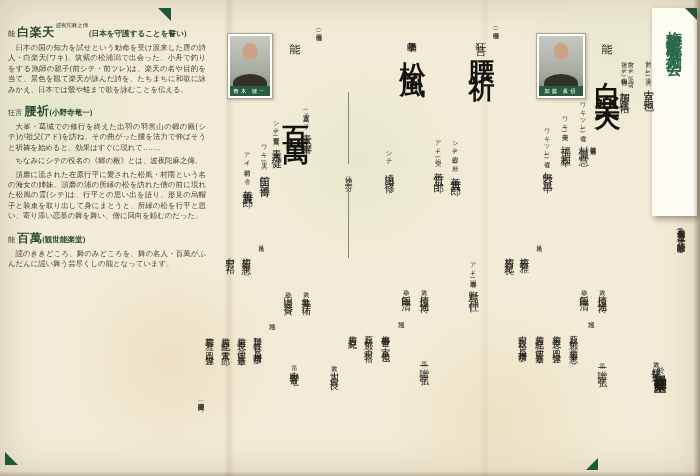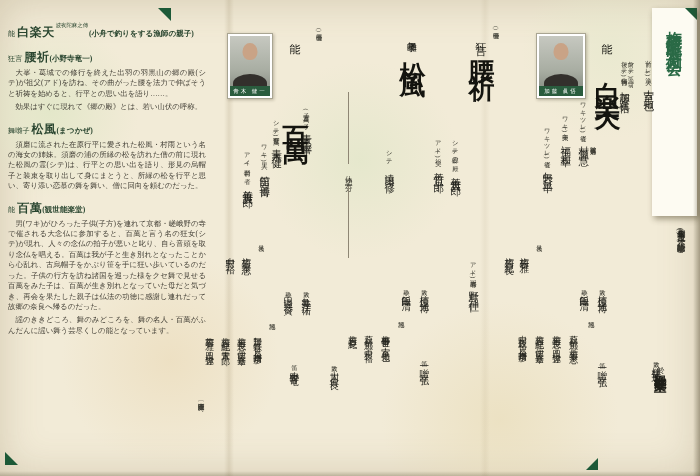--- a/index.html
+++ b/index.html
@@ -264,35 +264,32 @@
   </div>
   <div class="col" style="left:202px;top:330px;">
     <span class="jnm">梅若 雅一</span><span class="sp h8"></span><span class="jnm">八田 達弥</span>
   </div>
   <div class="col" style="left:193px;top:398px;">
     <span class="finale">〔終演予定 五時頃〕</span>
   </div>
 
   <div class="desc">
     <div class="dhead" style="margin-top:0;">
-      <span class="dgenre">能</span><span class="dtitle">白楽天</span><span class="dkogaki">波夜陀麻之傳</span><span class="dreading">(小舟で釣りをする漁師の親子)</span>
+      <span class="dgenre">能</span><span class="dtitle">白楽天</span><span class="dkogaki">波夜陀麻之傳</span><span class="dreading">(日本を守護することを誓い)</span>
     </div>
+    <p class="dpara">日本の国の知力を試せという勅命を受け渡来した唐の詩人・白楽天(ワキ)。筑紫の松浦潟で出会った、小舟で釣りをする漁師の親子(前シテ・前ツレ)は、楽天の名や目的を当て、景色を観て楽天が詠んだ詩を、たちまちに和歌に詠みかえ、日本では鶯や蛙まで歌を詠むことを伝える。</p>
     <div class="dhead">
       <span class="dgenre">狂言</span><span class="dtitle">腰祈</span><span class="dreading">(小野寺竜一)</span>
     </div>
-    <p class="dpara">大峯・葛城での修行を終えた出羽の羽黒山の郷の殿(シテ)が祖父(アド)を訪ね、その曲がった腰を法力で伸ばそうと祈祷を始めると、行平との思い出を語り……。</p>
-    <p class="dpara">効果はすぐに現れて《郷の殿》とは、若い山伏の呼称。</p>
-    <div class="dhead">
-      <span class="dgenre">舞囃子</span><span class="dtitle">松風</span><span class="dreading">(まつかぜ)</span>
-    </div>
+    <p class="dpara">大峯・葛城での修行を終えた出羽の羽黒山の郷の殿(シテ)が祖父(アド)を訪ね、その曲がった腰を法力で伸ばそうと祈祷を始めると、効果はすぐに現れて……。</p>
+    <p class="dpara">ちなみにシテの役名の《郷の殿》とは、波夜陀麻之傳。</p>
     <p class="dpara">須磨に流された在原行平に愛された松風・村雨という名の海女の姉妹。須磨の浦の所縁の松を訪れた僧の前に現れた松風の霊(シテ)は、行平との思い出を語り、形見の烏帽子と装束を取り出して身にまとうと、所縁の松を行平と思い、寄り添い恋慕の舞を舞い、僧に回向を頼むのだった。</p>
     <div class="dhead">
       <span class="dgenre">能</span><span class="dtitle">百萬</span><span class="dreading">(観世能楽堂)</span>
     </div>
-    <p class="dpara">男(ワキ)がひろった子供(子方)を連れて京都・嵯峨野の寺で催される大念仏に参加すると、百萬と言う名の狂女(シテ)が現れ、人々の念仏の拍子が悪いと叱り、自ら音頭を取り念仏を唱える。百萬は我が子と生き別れとなったことから心乱れ、古烏帽子をかぶり笹を手に狂い歩いているのだった。子供の行方を訪ね諸国を巡った様をクセ舞で見せる百萬をみた子は、百萬が生き別れとなっていた母だと気づき、再会を果たした親子は仏法の功徳に感謝し連れだって故郷の奈良へ帰るのだった。</p>
     <p class="dpara">謡のききどころ、舞のみどころを、舞の名人・百萬がふんだんに謡い舞う芸尽くしの能となっています。</p>
   </div>
 
   <div class="tri tri-tr" style="left:158px;top:8px;"></div>
   <div class="tri tri-bl" style="left:5px;top:452px;"></div>
   <div class="tri tri-br" style="left:586px;top:458px;"></div>
 
   <div class="edge-r"></div>
   <div class="edge-b"></div>
 </div>

